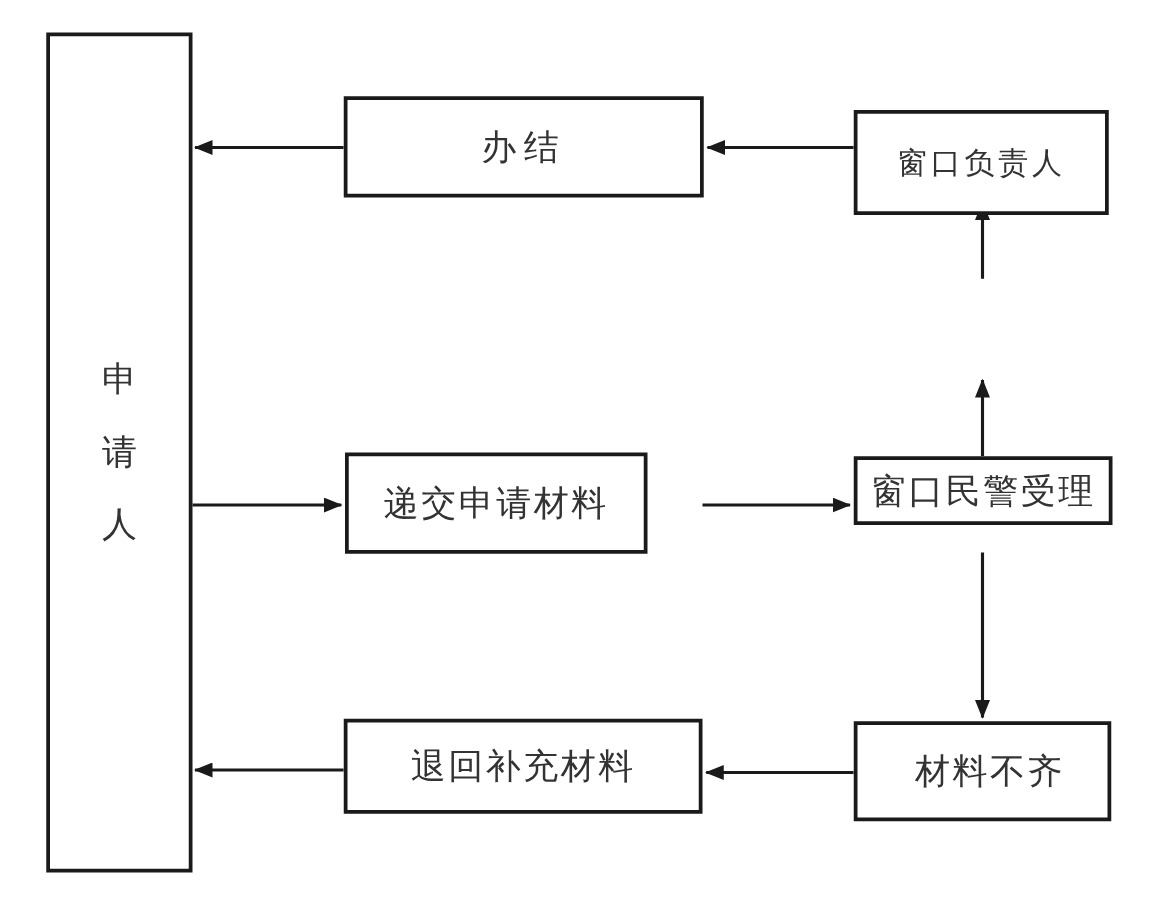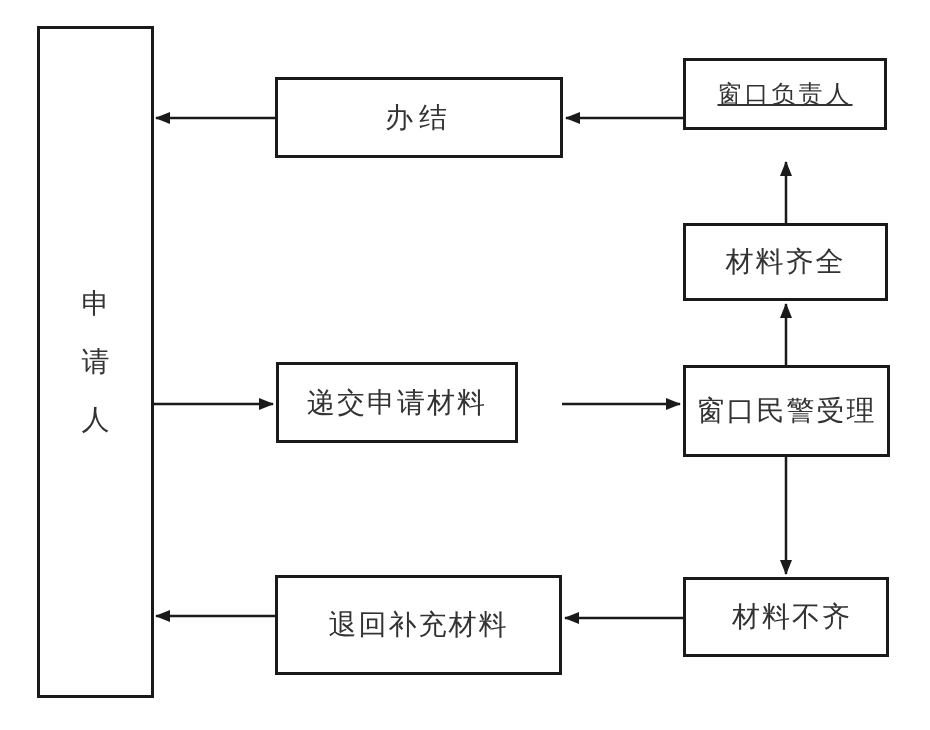--- a/index.html
+++ b/index.html
@@ -40,27 +40,27 @@
   .node-applicant {
     left: 37px;  top: 26px;  width: 117px; height: 672px;
     flex-direction: column;
   }
   .node-applicant .vchar {
     line-height: 58px;
     letter-spacing: 0;
   }
   .node-complete            { left: 275px; top: 77px;  width: 288px; height: 81px; }
   .node-complete .lbl       { letter-spacing: 6px; }
-  .node-supervisor          { left: 683px; top: 58px;  width: 204px; height: 72px;
-                              font-size: 24px; flex-direction: column; text-decoration: underline; }
+  .node-supervisor          { left: 683px; top: 88px;  width: 204px; height: 84px;
+                              font-size: 24px; flex-direction: column; }
   .node-supervisor .line    { line-height: 37px; letter-spacing: 3px; }
   .node-materials-complete  { left: 683px; top: 223px; width: 205px; height: 78px; }
   .node-submit              { left: 276px; top: 362px; width: 242px; height: 81px; }
-  .node-window-police       { left: 683px; top: 365px; width: 207px; height: 92px; }
-  .node-return-supplement   { left: 275px; top: 575px; width: 287px; height: 100px; }
+  .node-window-police       { left: 683px; top: 365px; width: 207px; height: 55px; }
+  .node-return-supplement   { left: 275px; top: 575px; width: 287px; height: 76px; }
   .node-materials-incomplete{ left: 683px; top: 577px; width: 206px; height: 80px; padding-left: 12px; }
 </style>
 </head>
 <body>
 
 <div class="canvas">
 
   <svg class="arrows" viewBox="0 0 930 730" xmlns="http://www.w3.org/2000/svg">
     <defs>
       <marker id="ah" markerUnits="userSpaceOnUse" markerWidth="15" markerHeight="12" refX="14" refY="6" orient="auto">
@@ -85,23 +85,20 @@
   </div>
 
   <div class="node node-complete">
     <span class="lbl">办结</span>
   </div>
 
   <div class="node node-supervisor">
     <div class="line">窗口负责人</div>
   </div>
 
-  <div class="node node-materials-complete">
-    <span class="lbl">材料齐全</span>
-  </div>
 
   <div class="node node-submit">
     <span class="lbl">递交申请材料</span>
   </div>
 
   <div class="node node-window-police">
     <span class="lbl">窗口民警受理</span>
   </div>
 
   <div class="node node-return-supplement">

